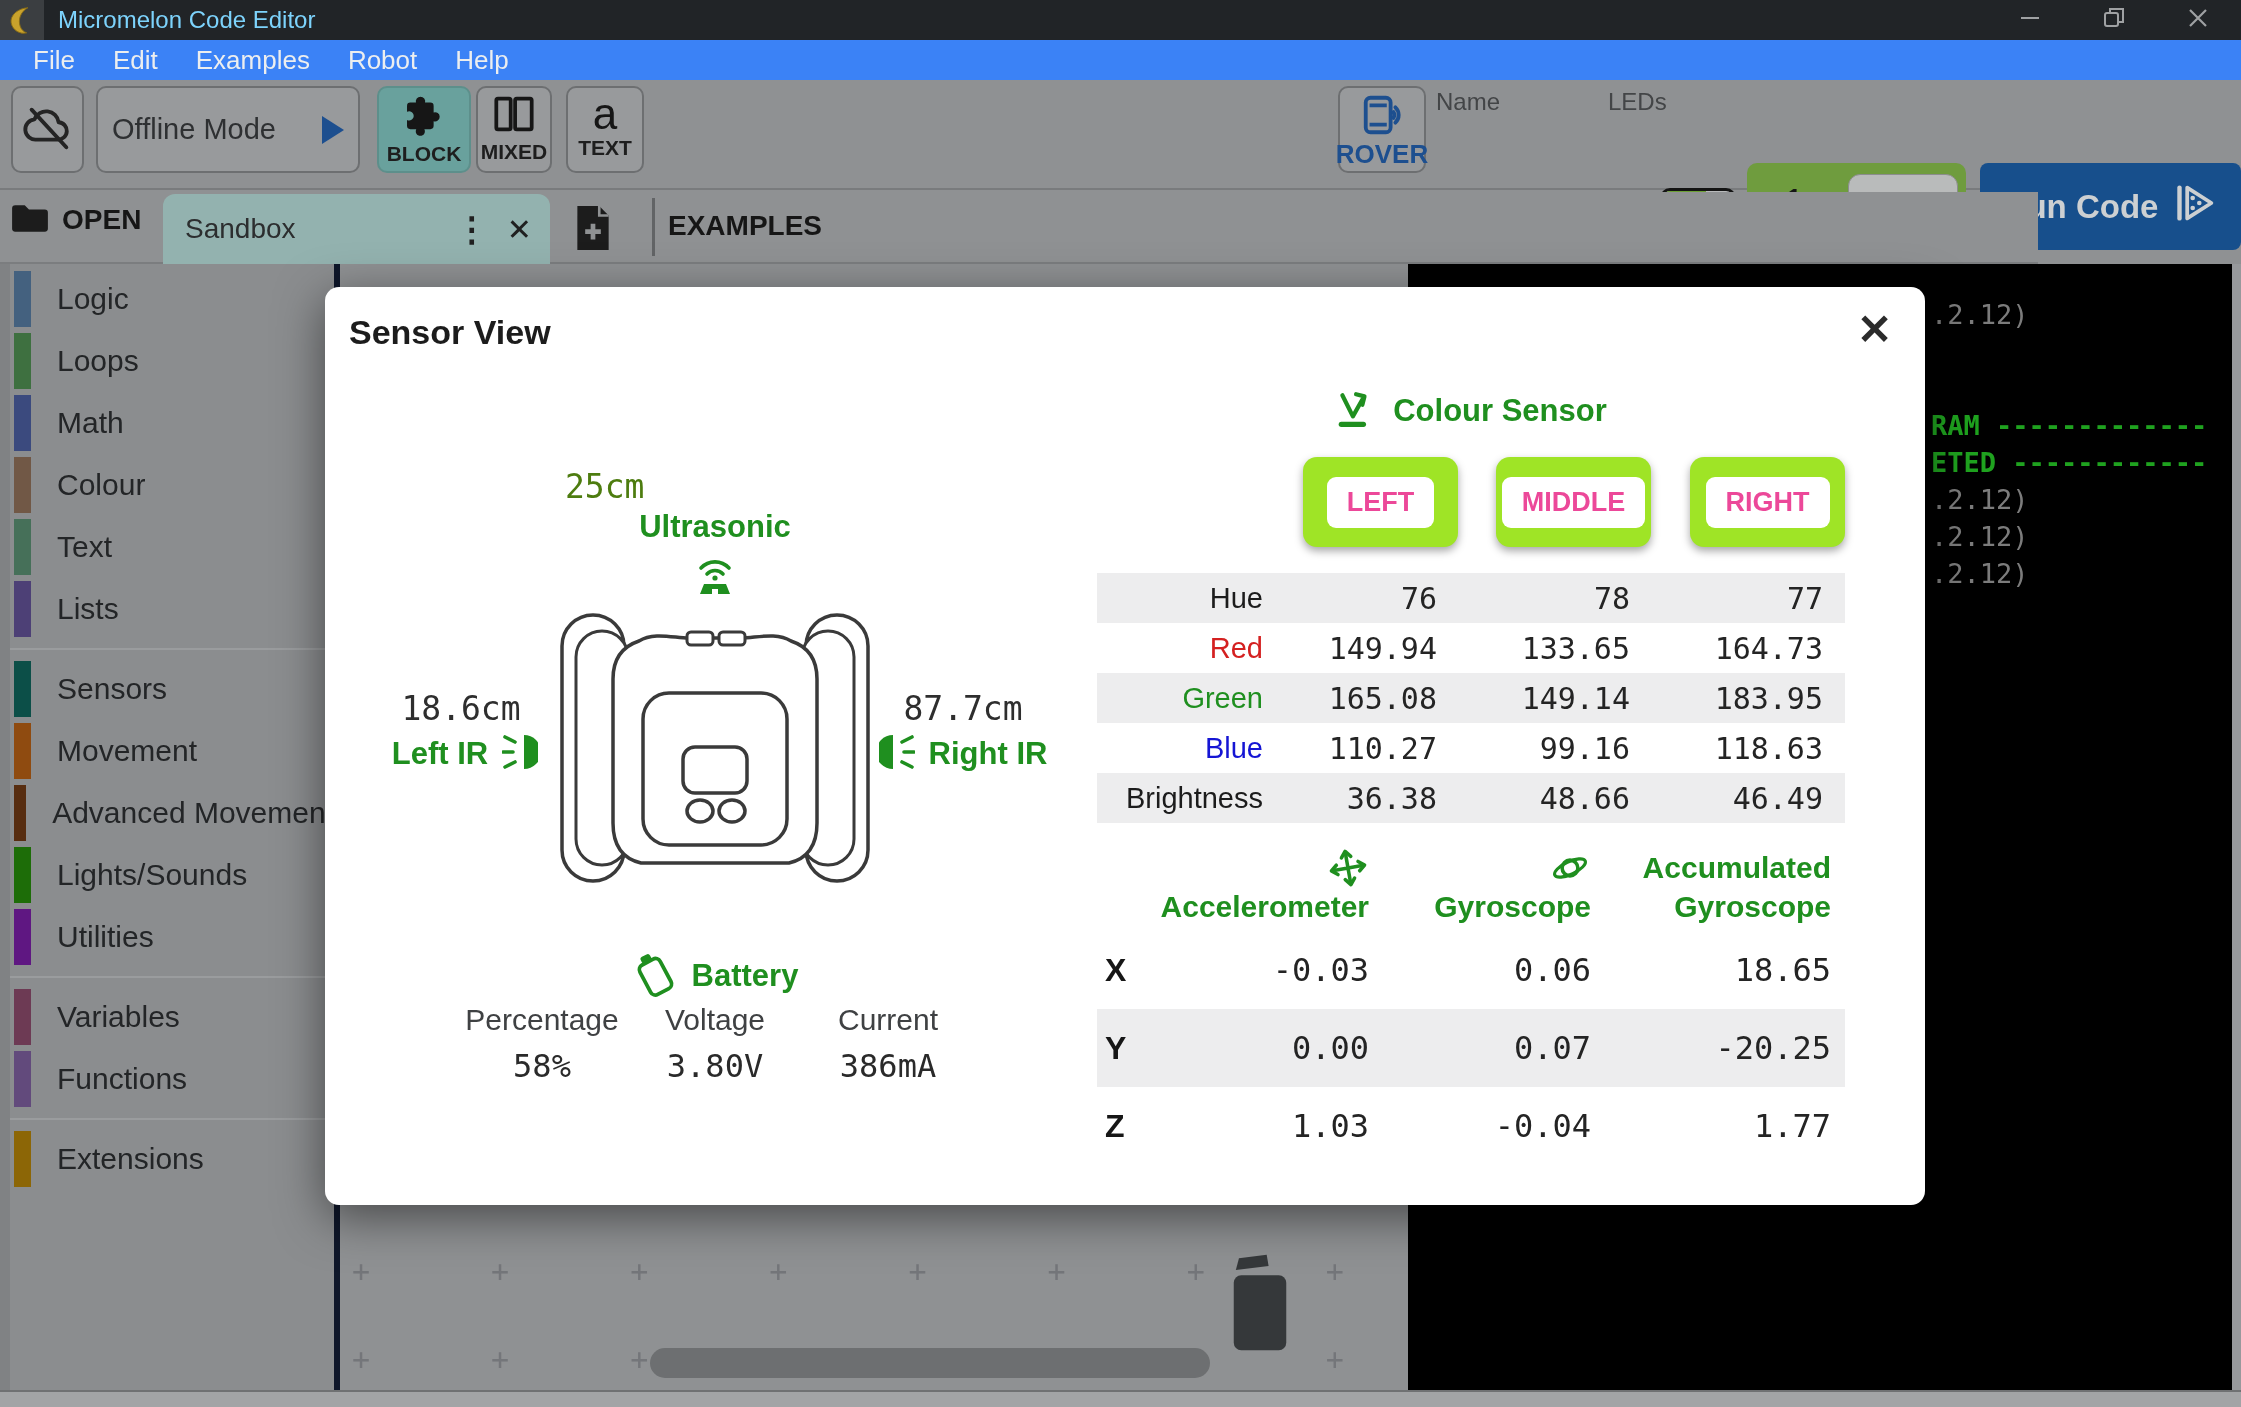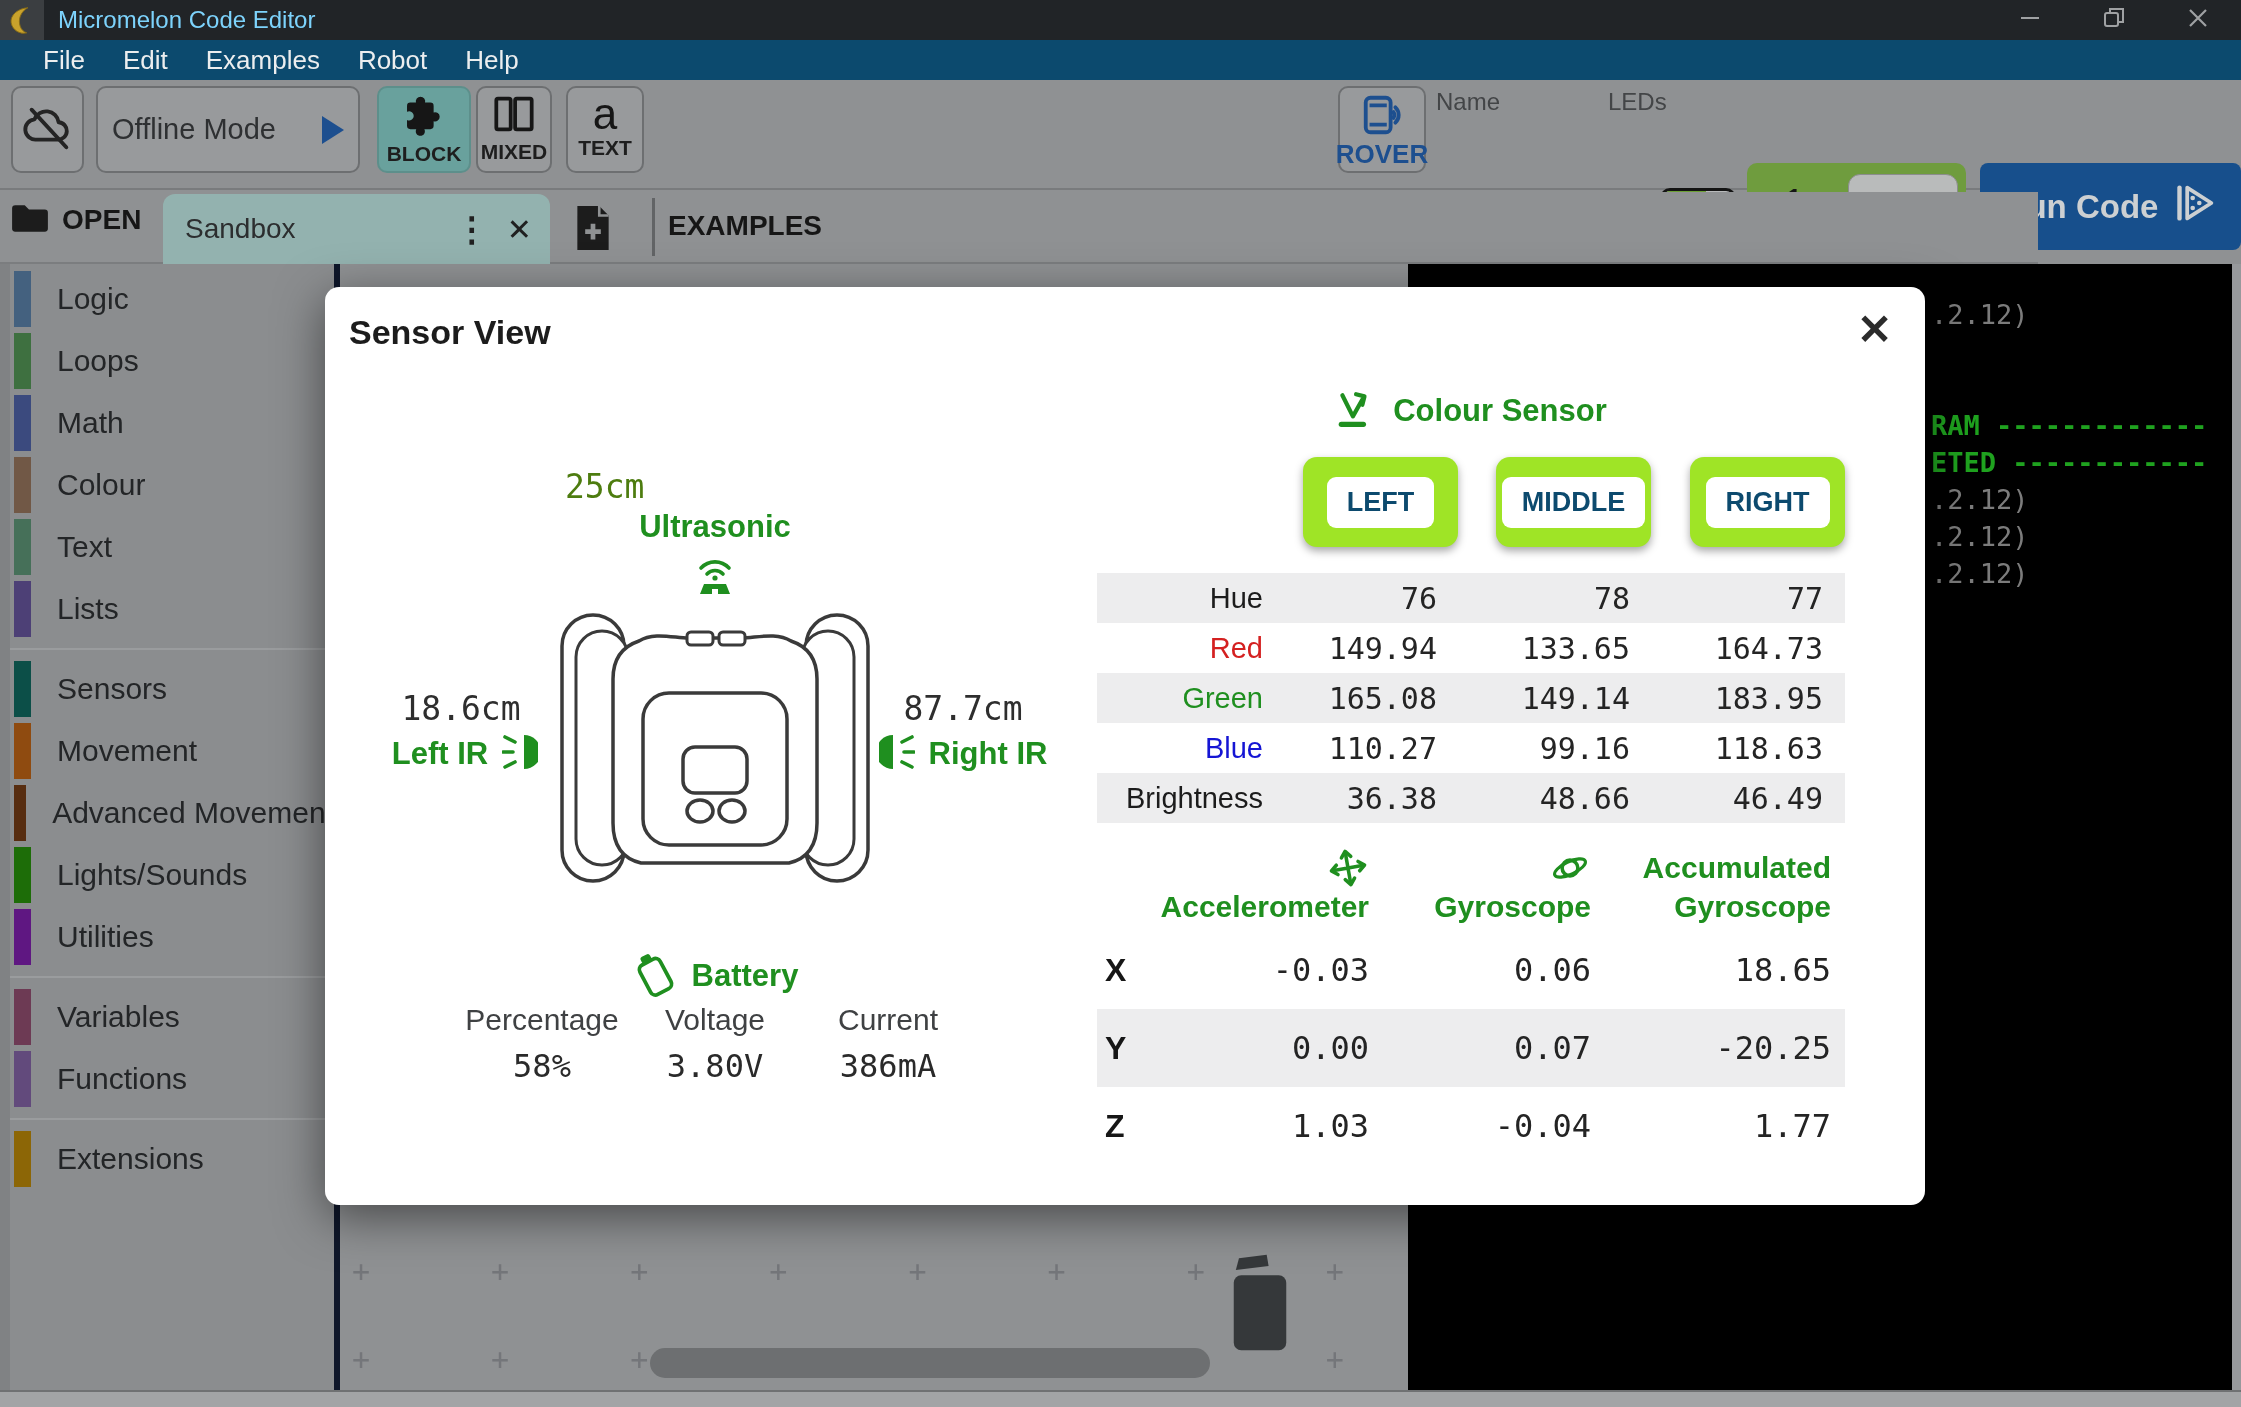--- a/index.html
+++ b/index.html
@@ -9,21 +9,21 @@
   .mono { font-family:"DejaVu Sans Mono", monospace; }
 
   
   .titlebar { position:absolute; left:0; top:0; width:2241px; height:40px; background:#212427; display:flex; align-items:center; }
   .app-icon-box { width:44px; height:40px; background:#3b3e41; display:flex; align-items:center; justify-content:center; }
   .app-title { color:#7dd3fc; font-size:24px; margin-left:14px; }
   .win-controls { position:absolute; right:0; top:0; height:40px; display:flex; align-items:center; gap:54px; padding-right:28px; }
   .win-btn { color:#9fa1a3; width:30px; text-align:center; cursor:default; }
 
   
-  .menubar { position:absolute; left:0; top:40px; width:2241px; height:40px; background:#0c4a6e; display:flex; align-items:center; padding-left:24px; }
+  .menubar { position:absolute; left:0; top:40px; width:2241px; height:40px; background:#3b82f6; display:flex; align-items:center; padding-left:14px; }
   .menu-item { color:#eceeef; font-size:26px; padding:0 19px; }
 
   
   .toolbar { position:absolute; left:0; top:80px; width:2241px; height:110px; background:#8f9193; border-bottom:2px solid #797b7d; }
   .tbtn { position:absolute; top:6px; height:87px; background:#989a9c; border:2px solid #6d6f71; border-radius:10px;
           display:flex; align-items:center; justify-content:center; color:#1e1e1e; }
   .mode-btn { flex-direction:column; justify-content:flex-start; padding-top:6px; }
   .mode-btn .mlabel { font-size:21px; font-weight:bold; margin-top:2px; }
   .mode-active { background:#69a19d; border-color:#5d8f8b; }
   .offline-label { font-size:29px; color:#2e3032; }
@@ -101,21 +101,21 @@
   .batt-hdr { position:absolute; left:240px; top:662px; width:300px; display:flex; align-items:center; justify-content:center; gap:16px; }
   .batt-hdr-label { font-size:31px; font-weight:bold; }
   .bstat { position:absolute; width:200px; text-align:center; }
   .bstat .blabel { font-size:30px; color:#3f4143; }
   .bstat .bvalue { font-size:32px; color:#2a2a2a; margin-top:10px; }
 
   .cs-header { position:absolute; left:772px; top:102px; width:748px; display:flex; align-items:center; justify-content:center; gap:18px; }
   .cs-title { font-size:31px; font-weight:bold; }
   .cs-btn { position:absolute; top:170px; width:155px; height:90px; border-radius:14px; box-shadow:0 4px 9px rgba(0,0,0,0.35);
             display:flex; align-items:center; justify-content:center; }
-  .cs-btn-inner { background:#fff; border-radius:9px; padding:10px 20px; font-weight:800; font-size:27px; color:#0c4a6e; }
+  .cs-btn-inner { background:#fff; border-radius:9px; padding:10px 20px; font-weight:800; font-size:27px; color:#ec4899; }
 
   .ct { position:absolute; left:772px; top:286px; width:748px; }
   .ct-row { display:grid; grid-template-columns:170px 192px 193px 193px; height:50px; align-items:center; }
   .ct-row:nth-child(odd) { background:#ededee; }
   .ct-label { text-align:right; font-size:29px; padding-right:4px; }
   .ct-val { text-align:right; font-size:30px; color:#242424; padding-right:22px; font-family:"DejaVu Sans Mono",monospace; }
 
   .imu { position:absolute; left:772px; top:560px; width:748px; }
   .imu-head { display:grid; grid-template-columns:50px 236px 222px 240px; }
   .imu-hcell { display:flex; flex-direction:column; align-items:flex-end; padding-right:14px; }

